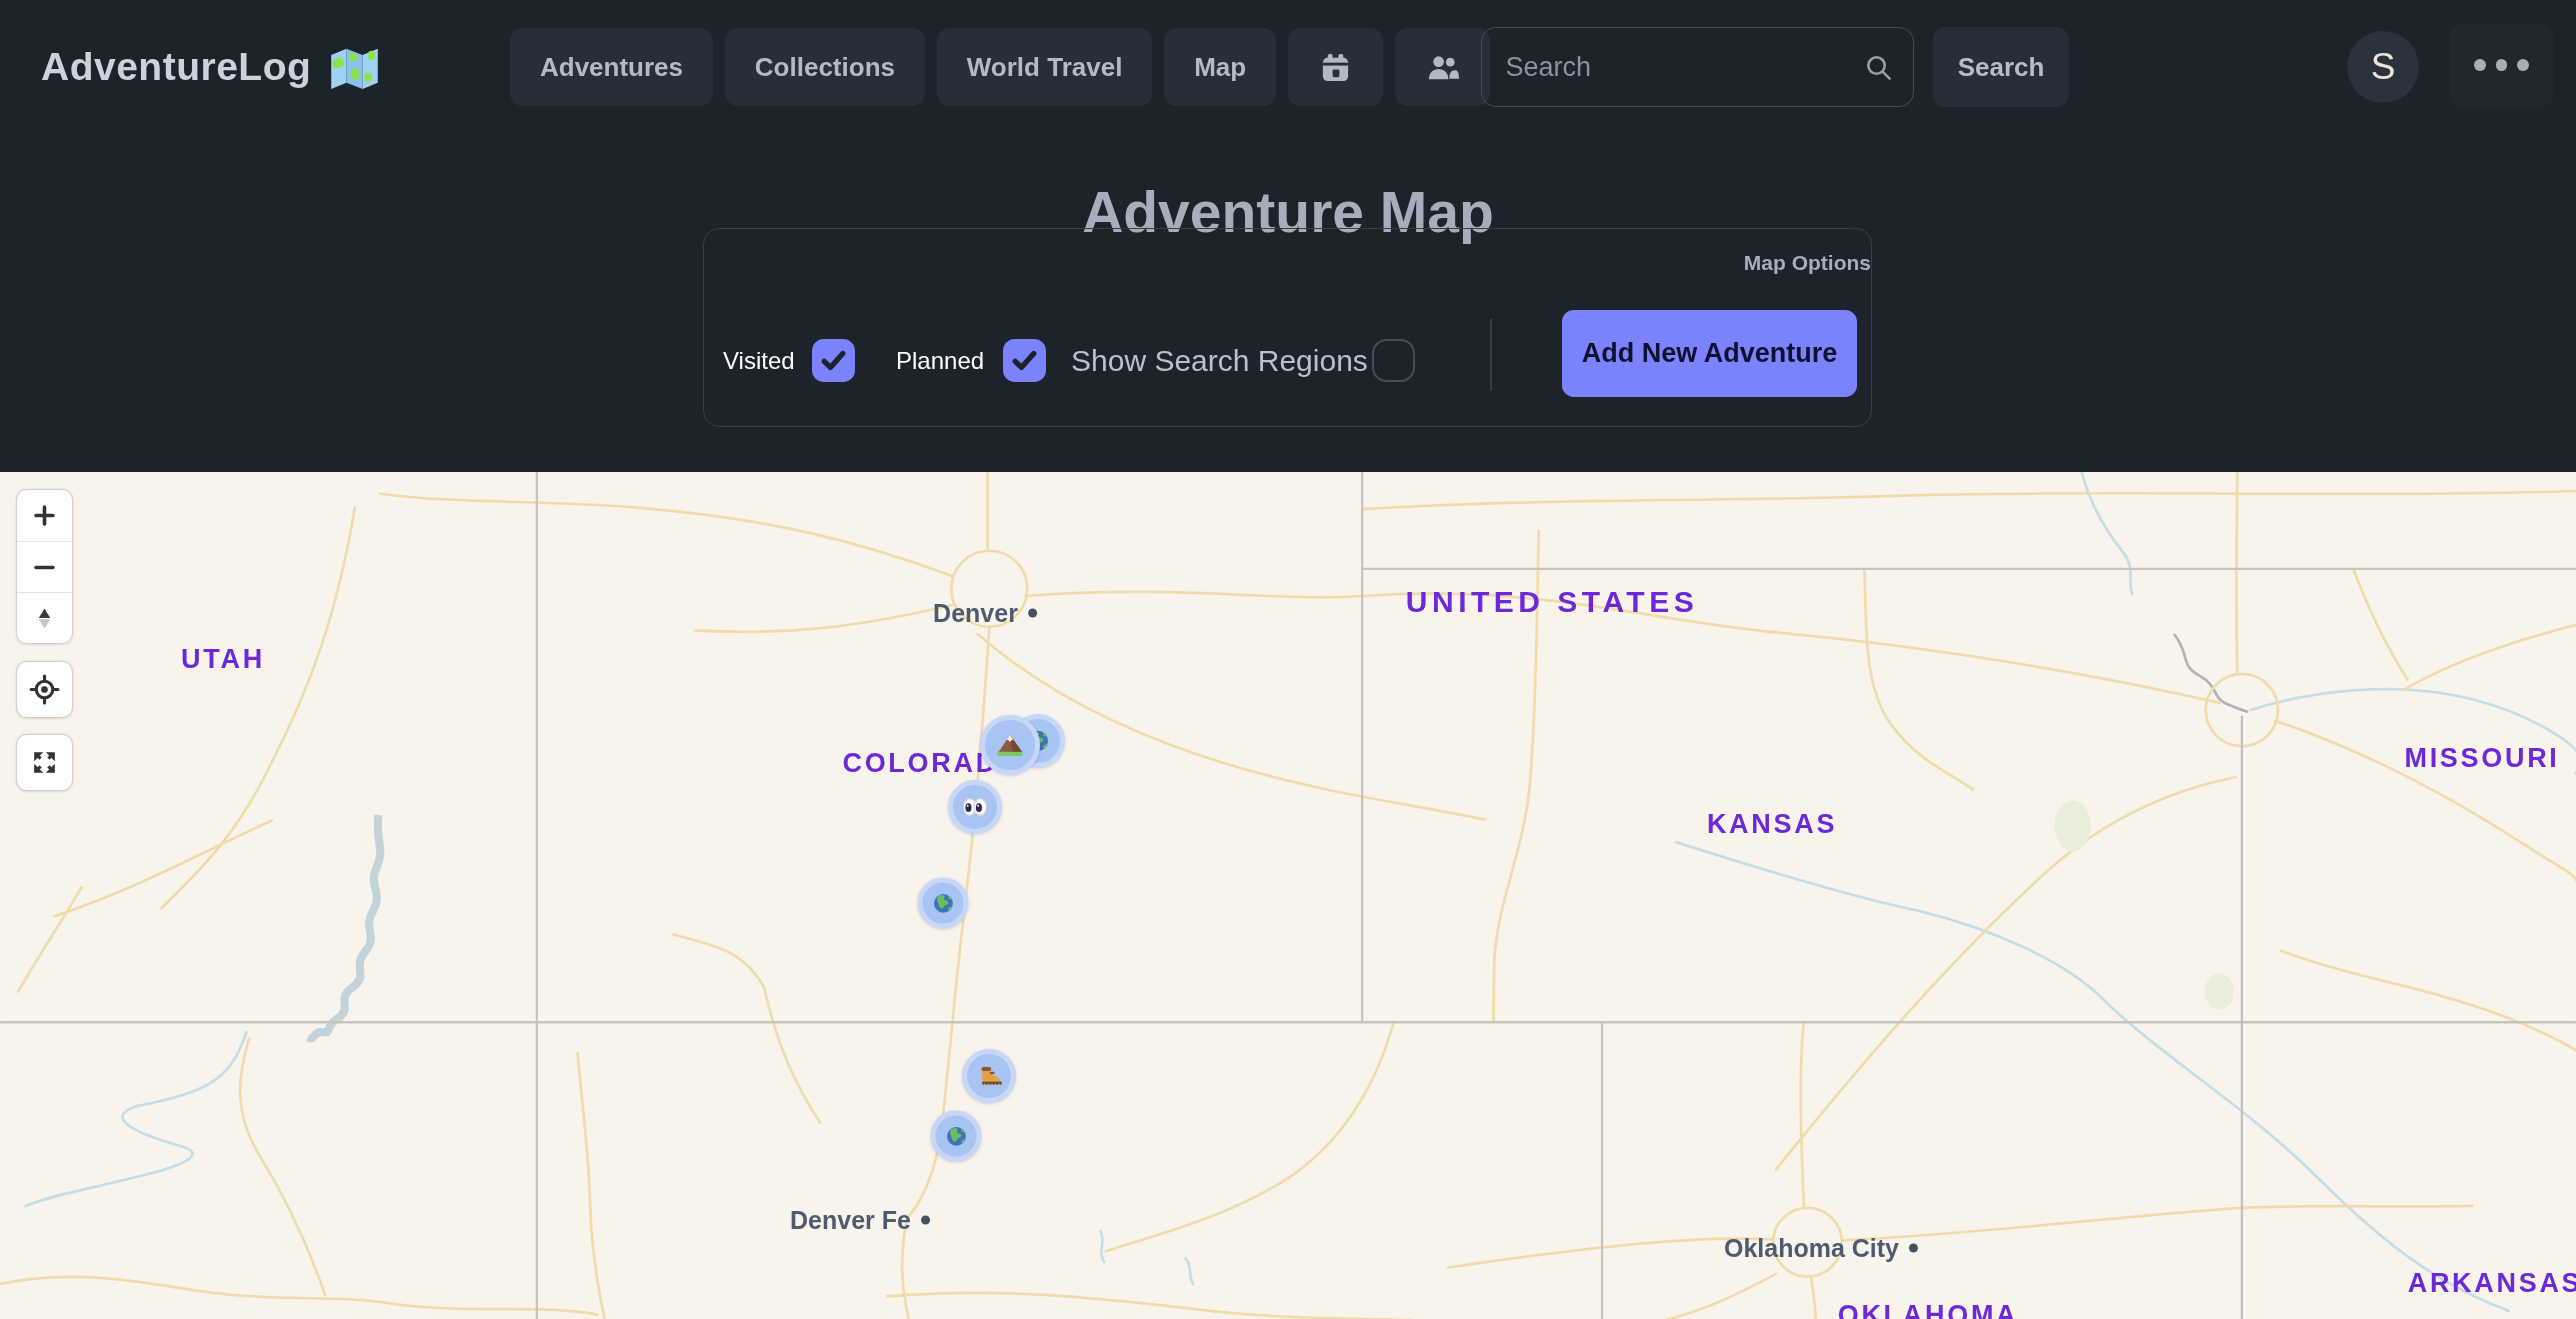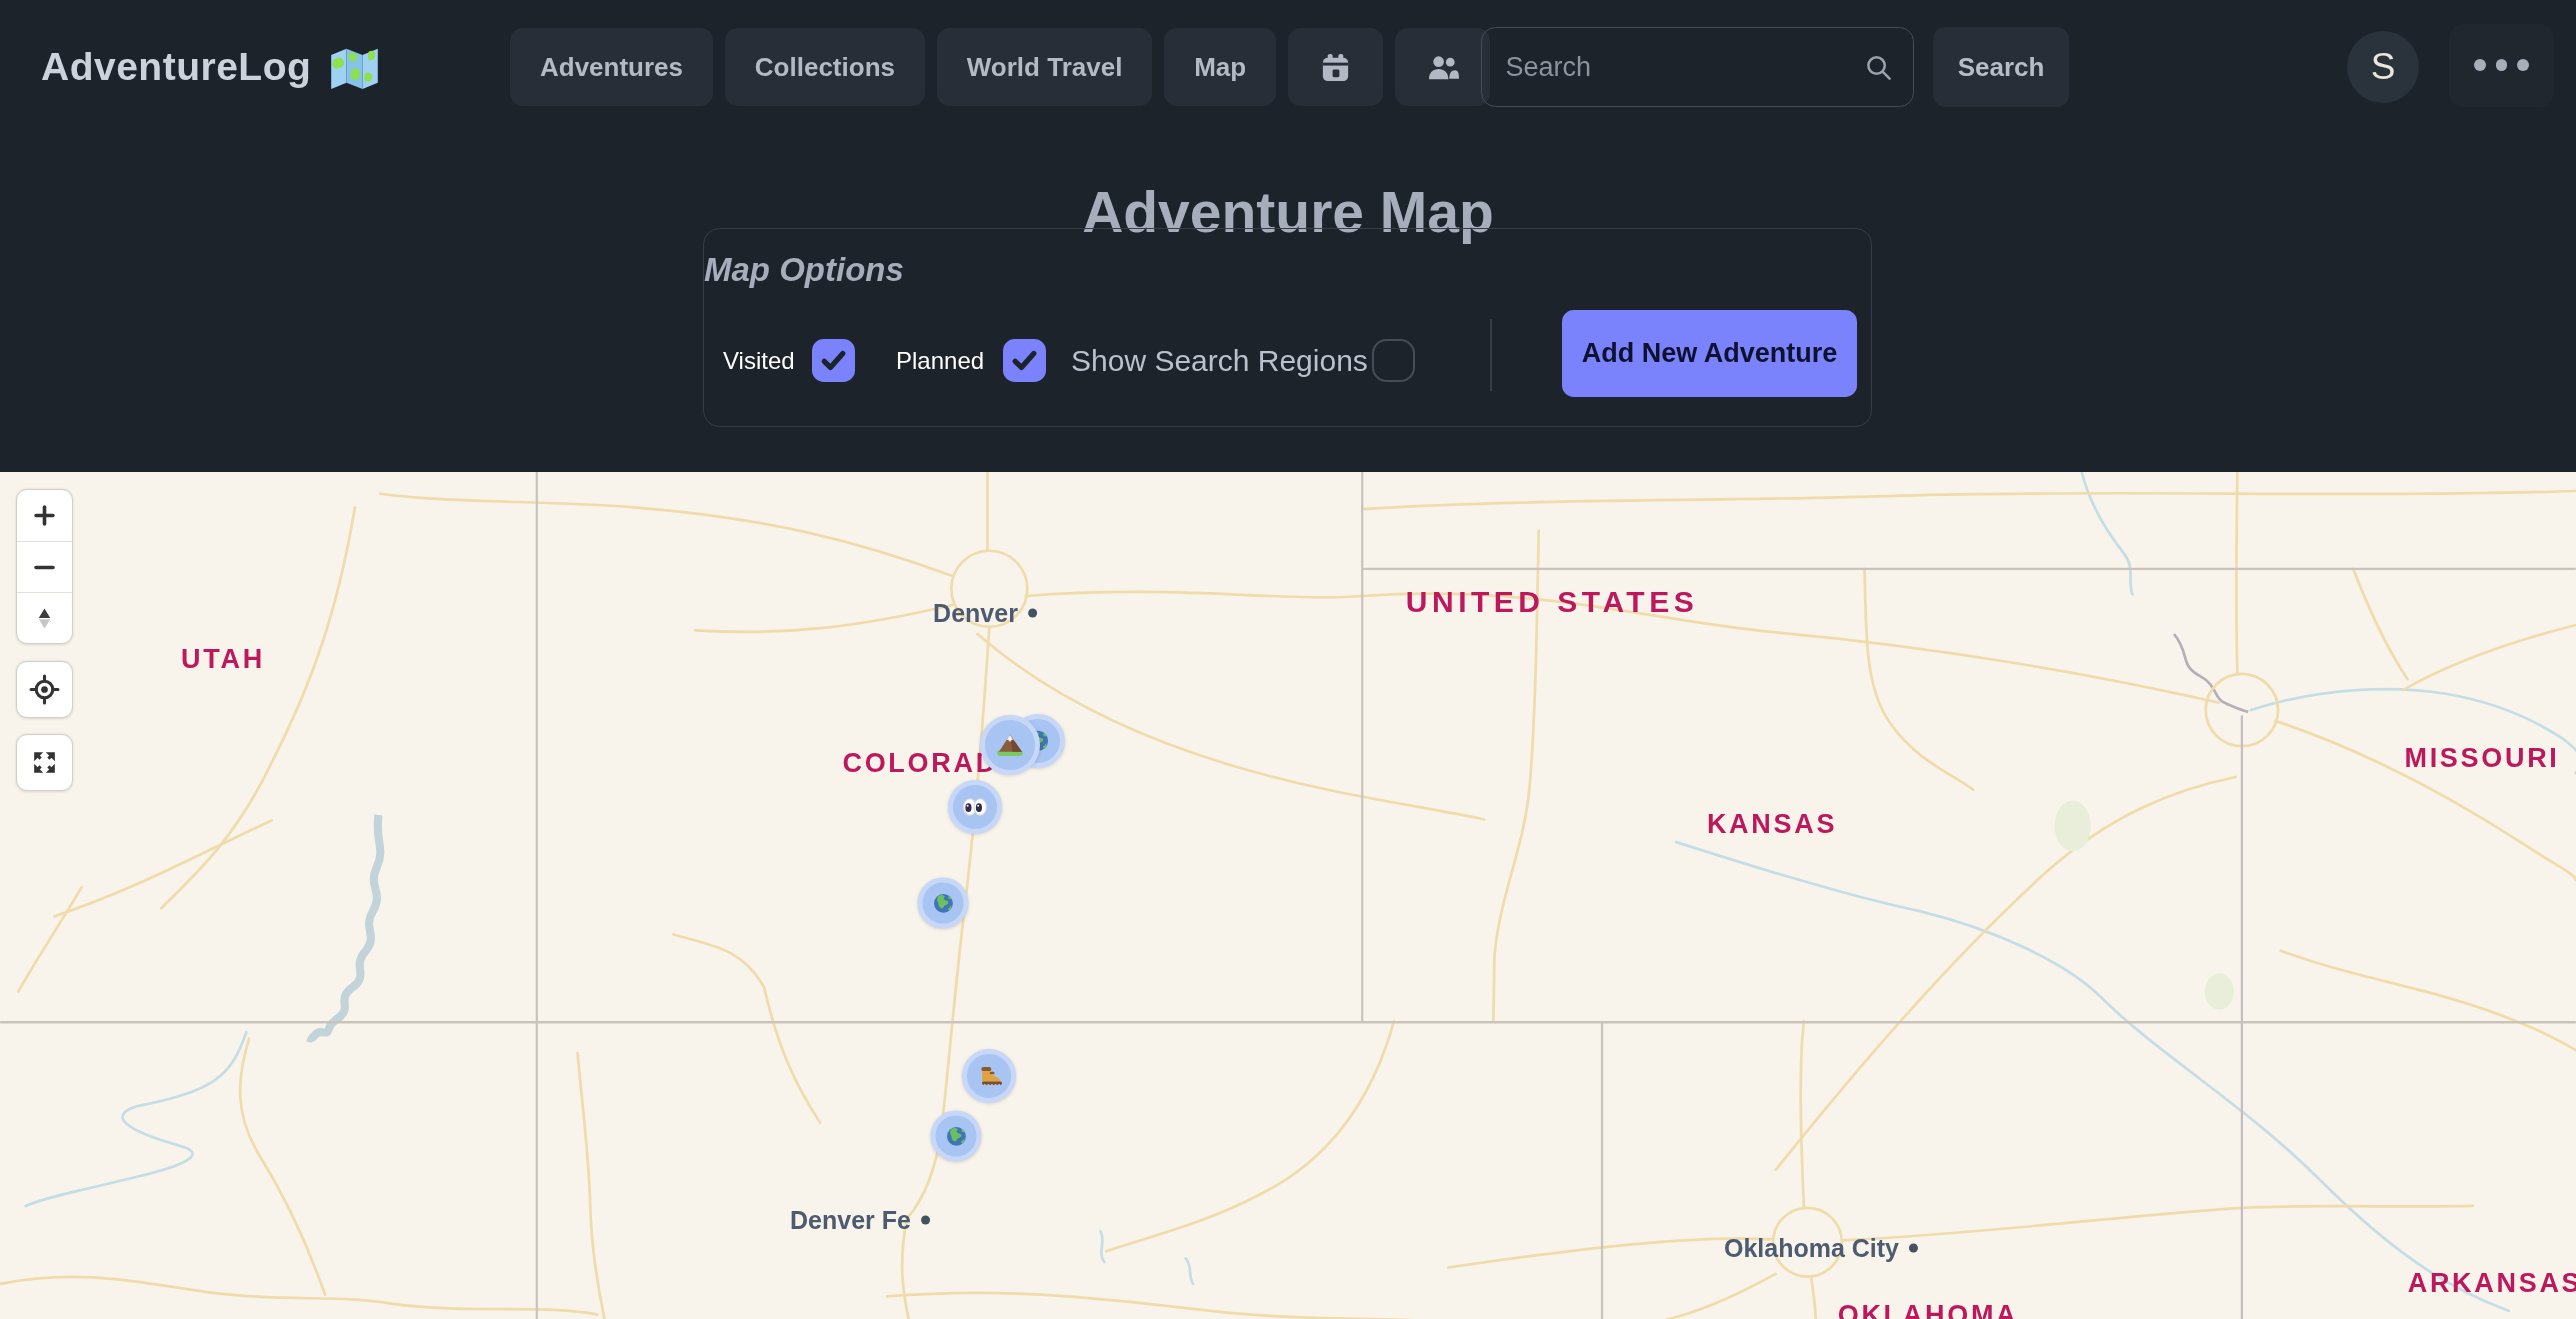--- a/index.html
+++ b/index.html
@@ -27,36 +27,36 @@
           display:flex;align-items:center;justify-content:center;font-size:37px;color:#eae6da;cursor:pointer;}
   .dots-btn{position:absolute;left:2449px;top:23.5px;width:105px;height:83px;border-radius:14.5px;border:none;
             background:#21272f;display:flex;align-items:center;justify-content:center;gap:10px;cursor:pointer;}
   .dots-btn i{width:11.8px;height:11.8px;border-radius:50%;background:#a7aeb9;}
 
   
   .page-title{position:absolute;left:0;top:141px;width:2576px;text-align:center;
               font-size:57px;font-weight:800;color:#a6adbb;}
   .options-card{position:absolute;left:703px;top:228px;width:1169px;height:199px;border:1.8px solid #373e47;
                 border-radius:16.3px;box-sizing:border-box;}
-  .options-title{position:absolute;left:0;top:22px;width:100%;text-align:left;
-                 font-size:33px;font-weight:700;color:#a6adbb;font-style:italic;}
+  .options-title{position:absolute;left:0;top:22px;width:100%;text-align:right;
+                 font-size:21px;font-weight:700;color:#a6adbb;}
   .opt-label{position:absolute;font-size:24px;color:#ffffff;top:112px;height:43px;display:flex;align-items:center;}
   .opt-label.big{font-size:30px;color:#bac1cc;}
   .checkbox{position:absolute;top:110px;width:43px;height:43px;border-radius:11.8px;box-sizing:border-box;cursor:pointer;
             display:flex;align-items:center;justify-content:center;}
   .checkbox.checked{background:#7a83fb;}
   .checkbox.unchecked{border:2.7px solid #454d57;border-radius:14.5px;background:transparent;}
   .v-divider{position:absolute;left:1490px;top:319px;width:1.8px;height:72px;background:#373e47;}
   .add-btn{position:absolute;left:1562px;top:310px;width:295px;height:87px;border:none;border-radius:11.8px;
            background:#7a83fb;color:#0e1130;font-size:27px;font-weight:700;font-family:inherit;cursor:pointer;}
 
   
   .map{position:absolute;left:0;top:472px;width:2576px;height:848px;background:#f8f4ec;overflow:hidden;}
   .map svg.basemap{position:absolute;left:0;top:0;}
-  .state-label{position:absolute;transform:translate(-50%,-50%);font-weight:700;color:#be185d;
+  .state-label{position:absolute;transform:translate(-50%,-50%);font-weight:700;color:#6d28d9;
                font-size:27px;letter-spacing:2.7px;white-space:nowrap;}
   .city-label{position:absolute;transform:translate(-50%,-50%);font-weight:700;color:#4c5b6f;
               font-size:25px;display:flex;align-items:center;gap:10px;white-space:nowrap;}
   .city-label .dot{width:9px;height:9px;border-radius:50%;background:#44525f;}
   .marker{position:absolute;transform:translate(-50%,-50%);border-radius:50%;background:#a8c4f3;
           border:5.4px solid #c6d7f7;box-sizing:border-box;display:flex;align-items:center;justify-content:center;
           box-shadow:0 0.9px 3.6px rgba(0,0,0,.15);cursor:pointer;}
   .marker svg{width:68%;height:68%;}
 
   

